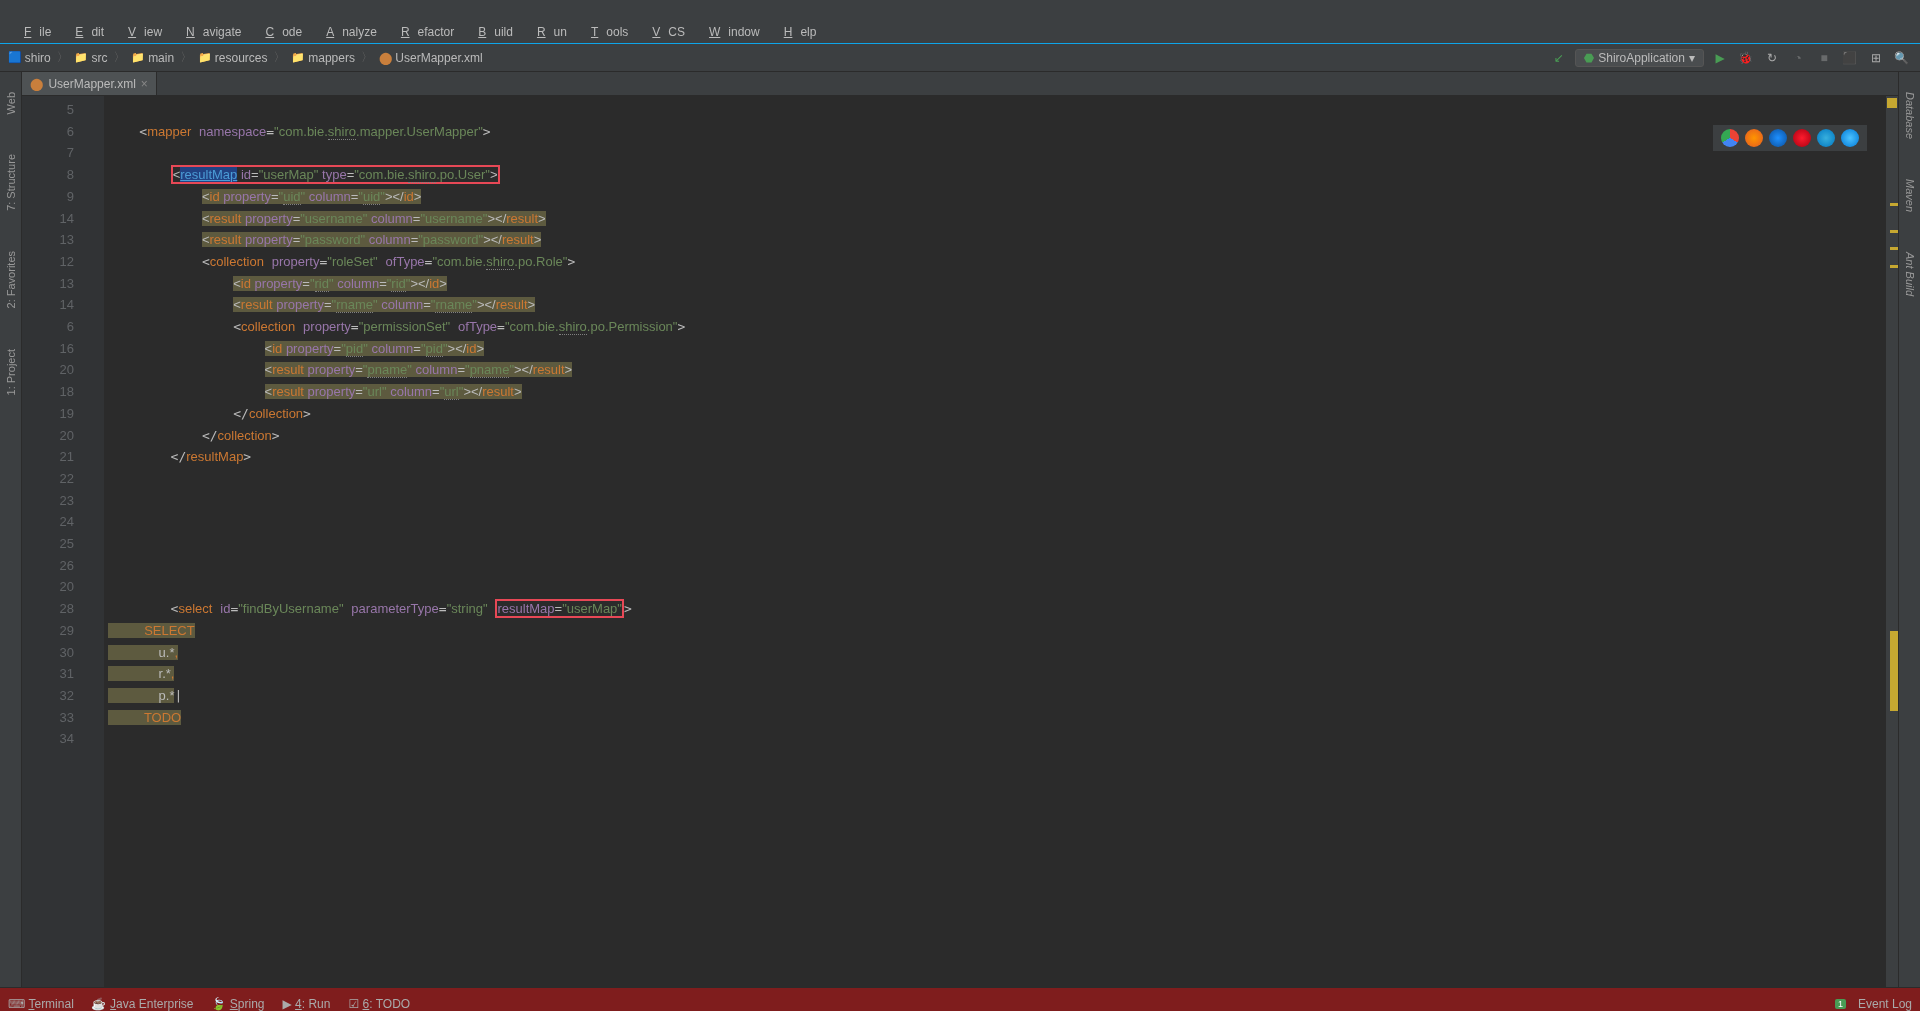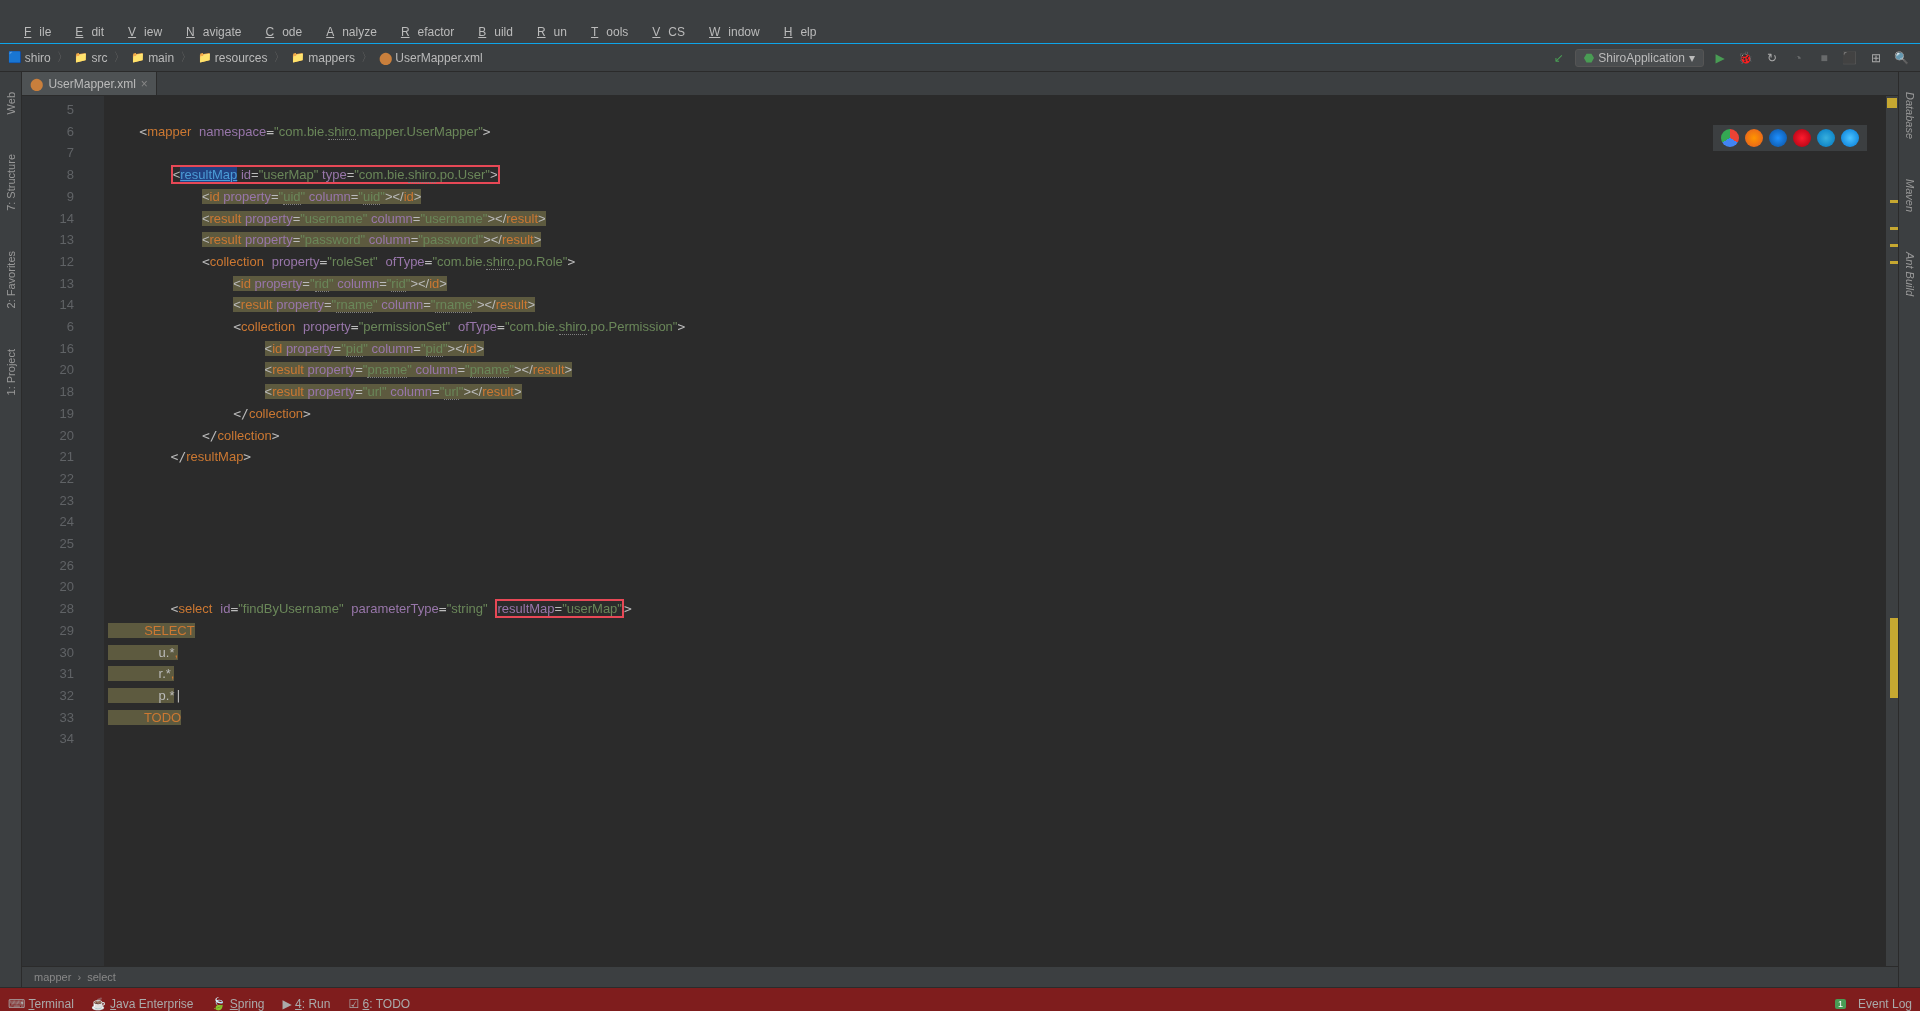--- a/index.html
+++ b/index.html
@@ -200,23 +200,20 @@
       </div>
       <div class="browser-icons">
         <div class="bi" style="background:conic-gradient(#ea4335 0 120deg,#4285f4 120deg 240deg,#34a853 240deg 360deg)"></div>
         <div class="bi" style="background:radial-gradient(#ff9500,#e25822)"></div>
         <div class="bi" style="background:radial-gradient(#1e90ff,#0b4f9c)"></div>
         <div class="bi" style="background:radial-gradient(#ff1b2d,#a70011)"></div>
         <div class="bi" style="background:radial-gradient(#38b0de,#0076c0)"></div>
         <div class="bi" style="background:radial-gradient(#4cc2ff,#0078d7)"></div>
       </div>
     </div>
-    <div class="breadcrumb-bottom">
-      <span>mapper</span> &nbsp;›&nbsp; <span>select</span>
-    </div>
   </div>
 
   <div class="right-gutter" id="rightg">
       <div class="v">Database</div>
       <div class="v">Maven</div>
       <div class="v">Ant Build</div>
     </div>
 </div>
 
 <div class="bottom-bar" id="bb">

